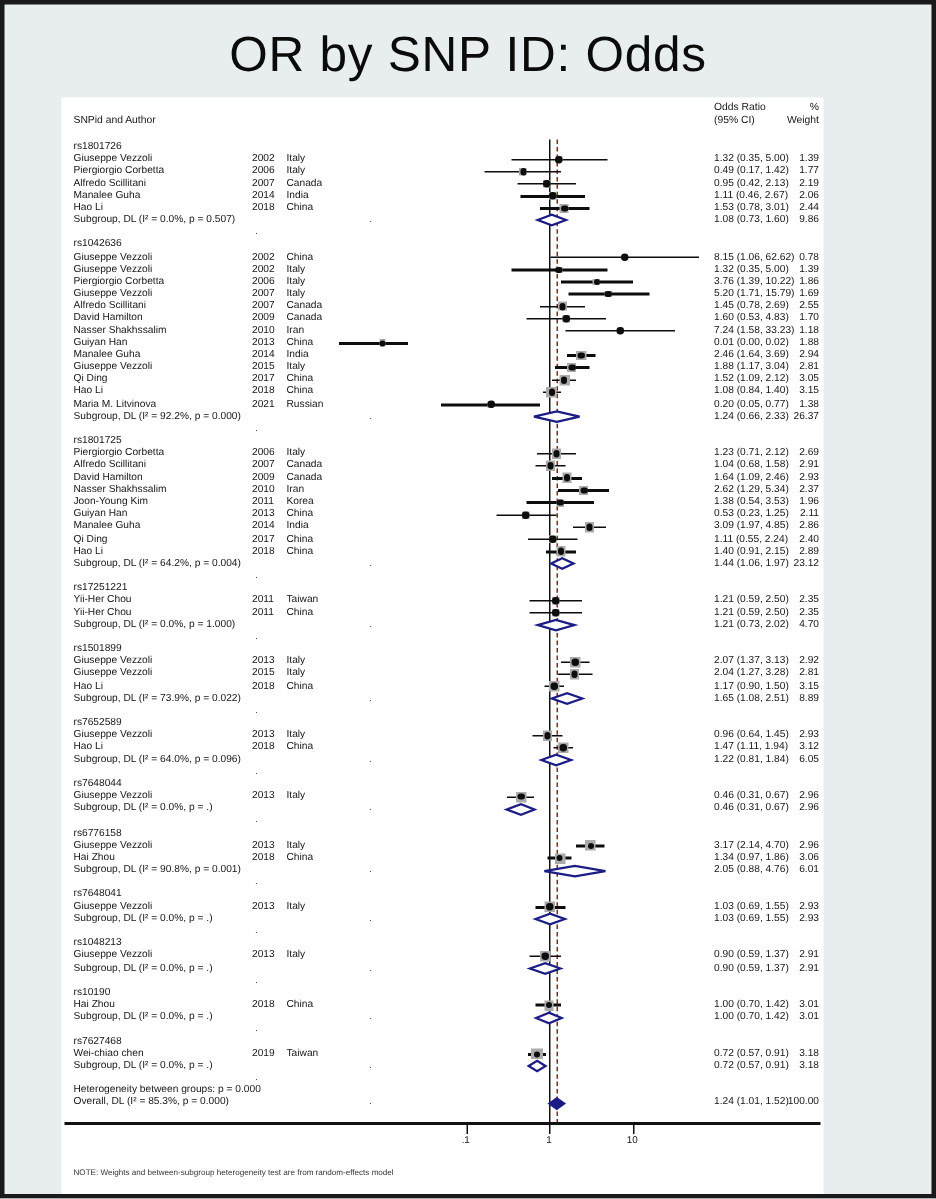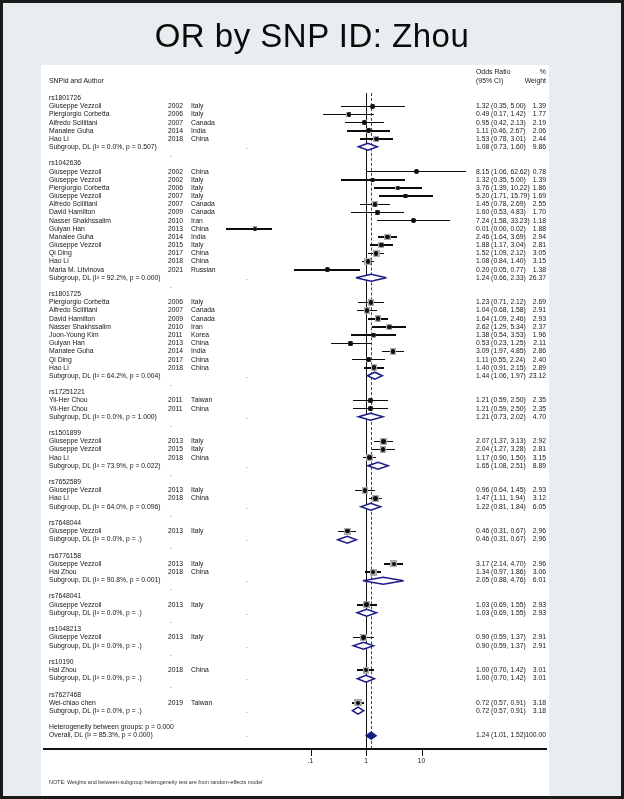--- a/index.html
+++ b/index.html
@@ -32,21 +32,21 @@
   .note{position:absolute;left:8px;top:714px;font-size:5.4px;color:#333;white-space:nowrap;}
   .ci{position:absolute;height:1.5px;background:#0d0d0d;top:3.4px;}
   .wbox{position:absolute;background:#ababab;}
   .pt{position:absolute;background:#0d0d0d;border-radius:50%;}
   .dsvg{position:absolute;left:0;top:-0.6px;overflow:visible;}
 </style>
 </head>
 <body>
 
 <div class="screen">
-  <div class="title">OR by SNP ID: Zhou</div>
+  <div class="title">OR by SNP ID: Odds</div>
 
   <div class="panel">
 
     <div class="hdr" style="left:8px;top:12px;">SNPid and Author</div>
     <div class="hdr" style="left:435px;top:3px;">Odds Ratio</div>
     <div class="hdr" style="left:435px;top:12px;">(95% CI)</div>
     <div class="hdr" style="right:3px;top:3px;text-align:right;">%</div>
     <div class="hdr" style="right:3px;top:12px;text-align:right;">Weight</div>
 
     <div class="vline" id="null-line" style="left: 325px;"></div>

